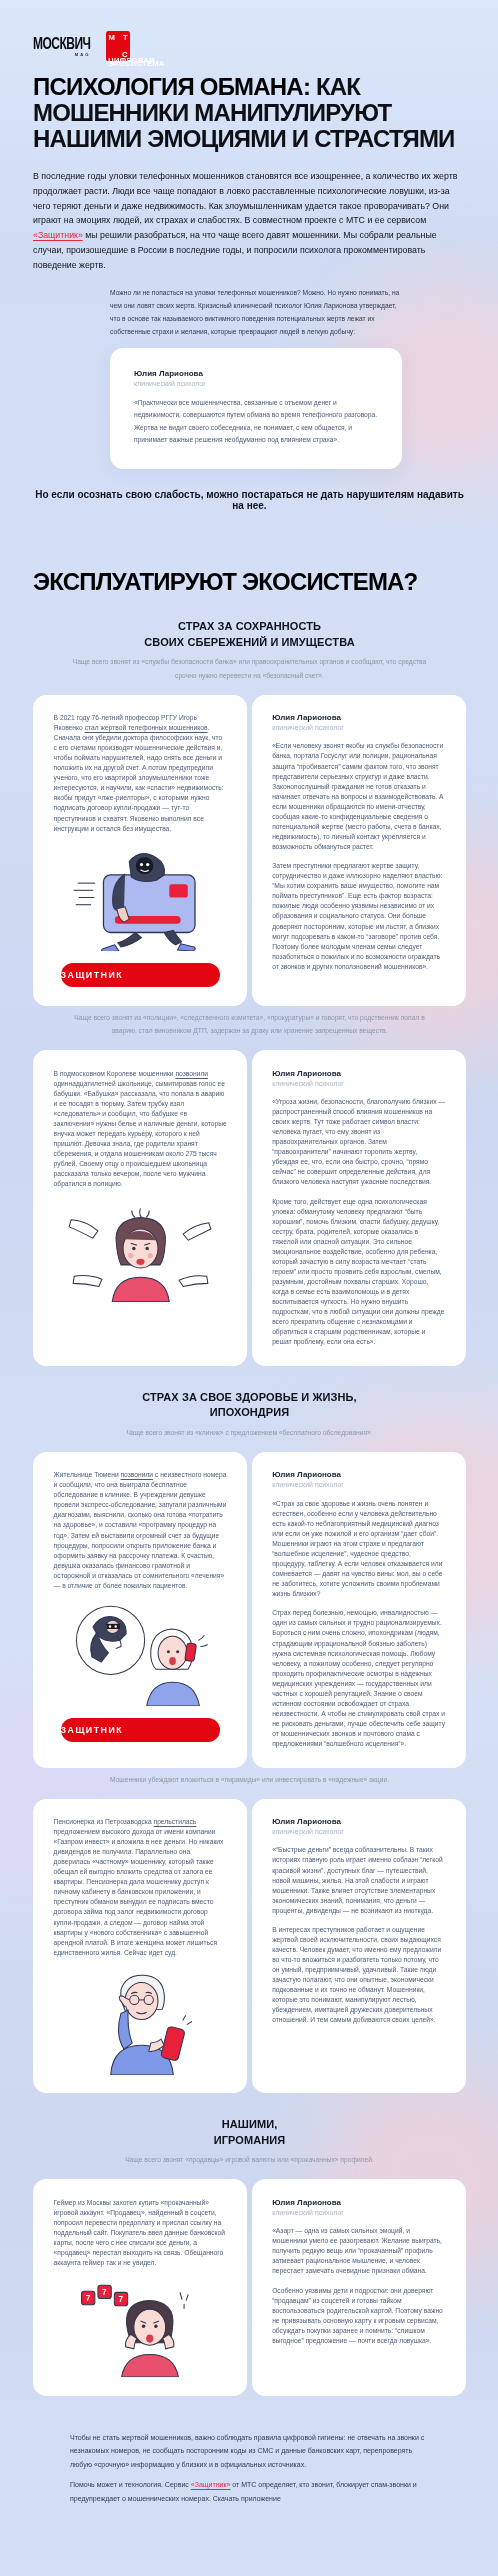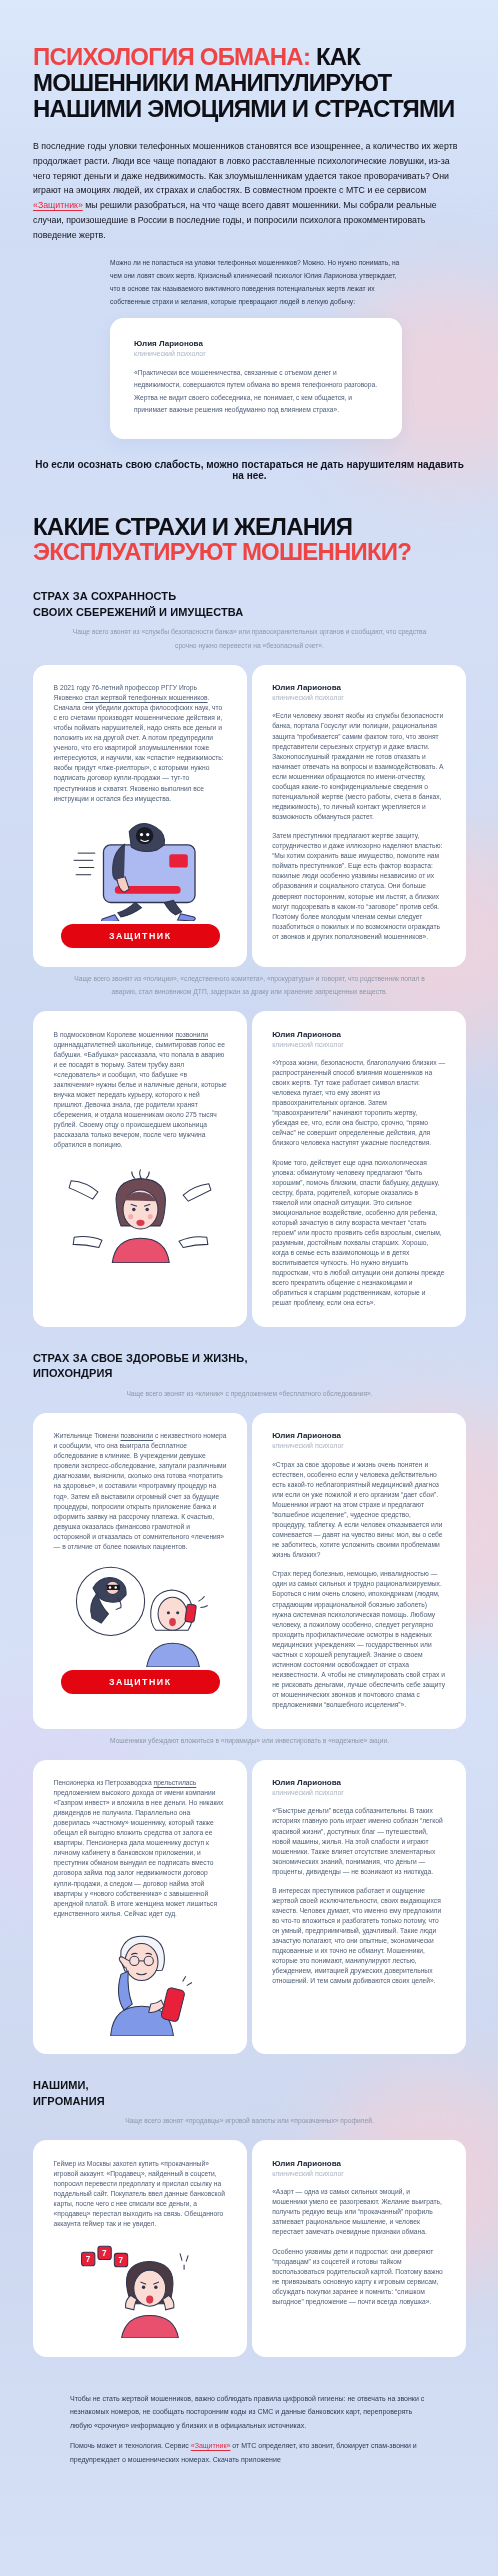--- a/index.html
+++ b/index.html
@@ -25,82 +25,94 @@
   .mts span { position:absolute; font-weight:900; }
   .mts .l-m { top:7%; left:10%; }
   .mts .l-t { top:7%; right:10%; }
   .mts .l-c { bottom:6%; right:10%; }
   .mts-sm span { font-size:7.7px; }
   .mts .cap { position:absolute; left:9%; bottom:8%; font-size:2.1px; line-height:1.4; letter-spacing:0.2px; font-weight:700; text-align:left; }
 
   
   h1, .h2 { font-weight:900; letter-spacing:-0.8px; font-size:24px; line-height:1.08; color:#0f0f16; }
   h1 { margin-top:13.4px; max-width:443px; }
-  .red { color:#ef4444; }
+  .red { color:#000000; }
   .h2 { margin-top:33px; }
 
   .intro { margin-top:16.5px; max-width:430px; font-size:8.8px; font-weight:400; line-height:1.7; color:#13131b; }
   a.red-link { color:#e8273d; text-decoration:underline; text-underline-offset:1.5px; cursor:pointer; }
   a.u { color:inherit; text-decoration:underline; text-underline-offset:1.5px; cursor:pointer; }
 
   .callout { margin:12.4px 0 0 77px; width:292px; font-size:6.7px; line-height:1.95; color:#2f3b52; }
 
   .quote-card { margin:10.3px 0 0 77px; width:292px; background:#fff; border-radius:13.4px; padding:20.6px 24px 23px; box-shadow:0 5.2px 15.5px rgba(90,110,160,.08); }
   .expert-name { font-size:8px; font-weight:700; color:#202a3d; }
   .expert-role { font-size:7px; color:#aab4c4; margin-top:2.1px; }
   .quote-p { margin-top:10.3px; font-size:6.7px; line-height:1.82; color:#4d5c77; }
   .card .quote-p { line-height:1.5; }
   .card .quote-p + .quote-p { margin-top:9.3px; }
 
   .mid-note { margin-top:19.6px; text-align:center; font-size:10px; font-weight:800; color:#10141f; }
 
   
-  .topic h3 { margin-top:24px; text-align:left; font-size:11px; font-weight:800; line-height:1.4; color:#0e1118; letter-spacing:0.1px; }
+  .topic h3 { margin-top:24px; text-align:center; font-size:11px; font-weight:800; line-height:1.4; color:#0e1118; letter-spacing:0.1px; }
   .topic .sub { margin:5.2px auto 0; max-width:366px; text-align:center; font-size:6.7px; line-height:2; color:#8d97a8; }
   .cards-row { display:flex; align-items:stretch; gap:4.1px; margin-top:12.4px; }
   .card { flex:1 1 0; background:#fff; border-radius:13.4px; padding:18.5px 20.6px; }
   .case-text { font-size:6.7px; line-height:1.5; color:#4d5c77; }
   .illus { display:block; margin:9.3px auto 0; }
-  .badge { margin:3px auto 0; width:92%; background:#e30611; color:#fff; text-align:center; font-weight:900; letter-spacing:1.5px; font-size:8.8px; padding:7.2px 0; border-radius:515px; cursor:pointer; }
+  .badge { margin:12px auto 0; width:92%; background:#e30611; color:#fff; text-align:left; font-weight:900; letter-spacing:1.5px; font-size:8.8px; padding:7.2px 0; border-radius:515px; cursor:pointer; }
 
   
   .promo { margin:35px 0 0 37px; max-width:364px; font-size:7px; line-height:1.92; color:#2e3b55; }
   .promo p + p { margin-top:7.2px; }
 </style>
 </head>
 <body>
 
 <div class="bg-spot pink" style="left:340px; top:278px; width:216px; height:206px;"></div>
 <div class="bg-spot pink" style="left:319px; top:835px; width:242px; height:222px;"></div>
 <div class="bg-spot pink" style="left:309px; top:1406px; width:258px; height:237px;"></div>
 <div class="bg-spot lav" style="left:-62px; top:1690px; width:216px; height:216px;"></div>
 <div class="bg-spot pink" style="left:319px; top:2071px; width:227px; height:216px;"></div>
 
 <div class="content">
 
   <header>
+    <div class="logos">
+      <div class="mosk">
+        <span class="m1">МОСКВИЧ</span>
+        <span class="m2">MAG</span>
+      </div>
+      <div class="mts mts-sm">
+        <span class="l-m">М</span>
+        <span class="l-t">Т</span>
+        <span class="l-c">С</span>
+        <span class="cap"><span>ЦИФРОВАЯ</span><br><span>ЭКОСИСТЕМА</span></span>
+      </div>
+    </div>
 
     <h1><span class="red">ПСИХОЛОГИЯ ОБМАНА:  </span><span>КАК МОШЕННИКИ МАНИПУЛИРУЮТ НАШИМИ ЭМОЦИЯМИ И СТРАСТЯМИ</span></h1>
   </header>
 
   <p class="intro"><span>В последние годы уловки телефонных мошенников становятся все изощреннее, а количество их жертв продолжает расти. Люди все чаще попадают в ловко расставленные психологические ловушки, из-за чего теряют деньги и даже недвижимость. Как злоумышленникам удается такое проворачивать? Они играют на эмоциях людей, их страхах и слабостях. В совместном проекте с МТС и ее сервисом </span><a class="red-link">«Защитник»</a><span> мы решили разобраться, на что чаще всего давят мошенники. Мы собрали реальные случаи, произошедшие в России в последние годы, и попросили психолога прокомментировать поведение жертв.</span></p>
 
   <p class="callout">Можно ли не попасться на уловки телефонных мошенников? Можно. Но нужно понимать, на чем они ловят своих жертв. Кризисный клинический психолог Юлия Ларионова утверждает, что в основе так называемого виктимного поведения потенциальных жертв лежат их собственные страхи и желания, которые превращают людей в легкую добычу:</p>
 
   <div class="quote-card">
     <div class="expert-name">Юлия Ларионова</div>
     <div class="expert-role">клинический психолог</div>
     <p class="quote-p">«Практически все мошенничества, связанные с отъемом денег и недвижимости, совершаются путем обмана во время телефонного разговора. Жертва не видит своего собеседника, не понимает, с кем общается, и принимает важные решения необдуманно под влиянием страха».</p>
   </div>
 
   <p class="mid-note">Но если осознать свою слабость, можно постараться не дать нарушителям надавить на нее.</p>
 
   <div class="h2">
-    <span>КАКИЕ СТРАХИ И ЖЕЛАНИЯ</span><br>
-    <span class="red">ЭКСПЛУАТИРУЮТ МОШЕННИКИ?</span>
+    <br>
+    <span class="red">ЭКСПЛУАТИРУЮТ ЭКОСИСТЕМА?</span>
   </div>
 
   <section class="topic">
     <h3><span>СТРАХ ЗА СОХРАННОСТЬ</span><br><span>СВОИХ СБЕРЕЖЕНИЙ И ИМУЩЕСТВА</span></h3>
     <p class="sub">Чаще всего звонят из «службы безопасности банка» или правоохранительных органов и сообщают, что средства срочно нужно перевести на «безопасный счет».</p>
     <div class="cards-row">
       <div class="card">
         <p class="case-text"><span>В 2021 году 76-летний профессор РГГУ Игорь Яковенко </span><a class="u">стал жертвой телефонных мошенников</a><span>. Сначала они убедили доктора философских наук, что с его счетами производят мошеннические действия и, чтобы поймать нарушителей, надо снять все деньги и положить их на другой счет. А потом предупредили ученого, что его квартирой злоумышленники тоже интересуются, и научили, как «спасти» недвижимость: якобы придут «лже-риелторы», с которыми нужно подписать договор купли-продажи — тут-то преступников и схватят. Яковенко выполнил все инструкции и остался без имущества.</span></p>
         <svg class="illus" width="155" height="108" viewBox="0 0 300 210">
           <g stroke="#2e3550" stroke-width="2" fill="none">

